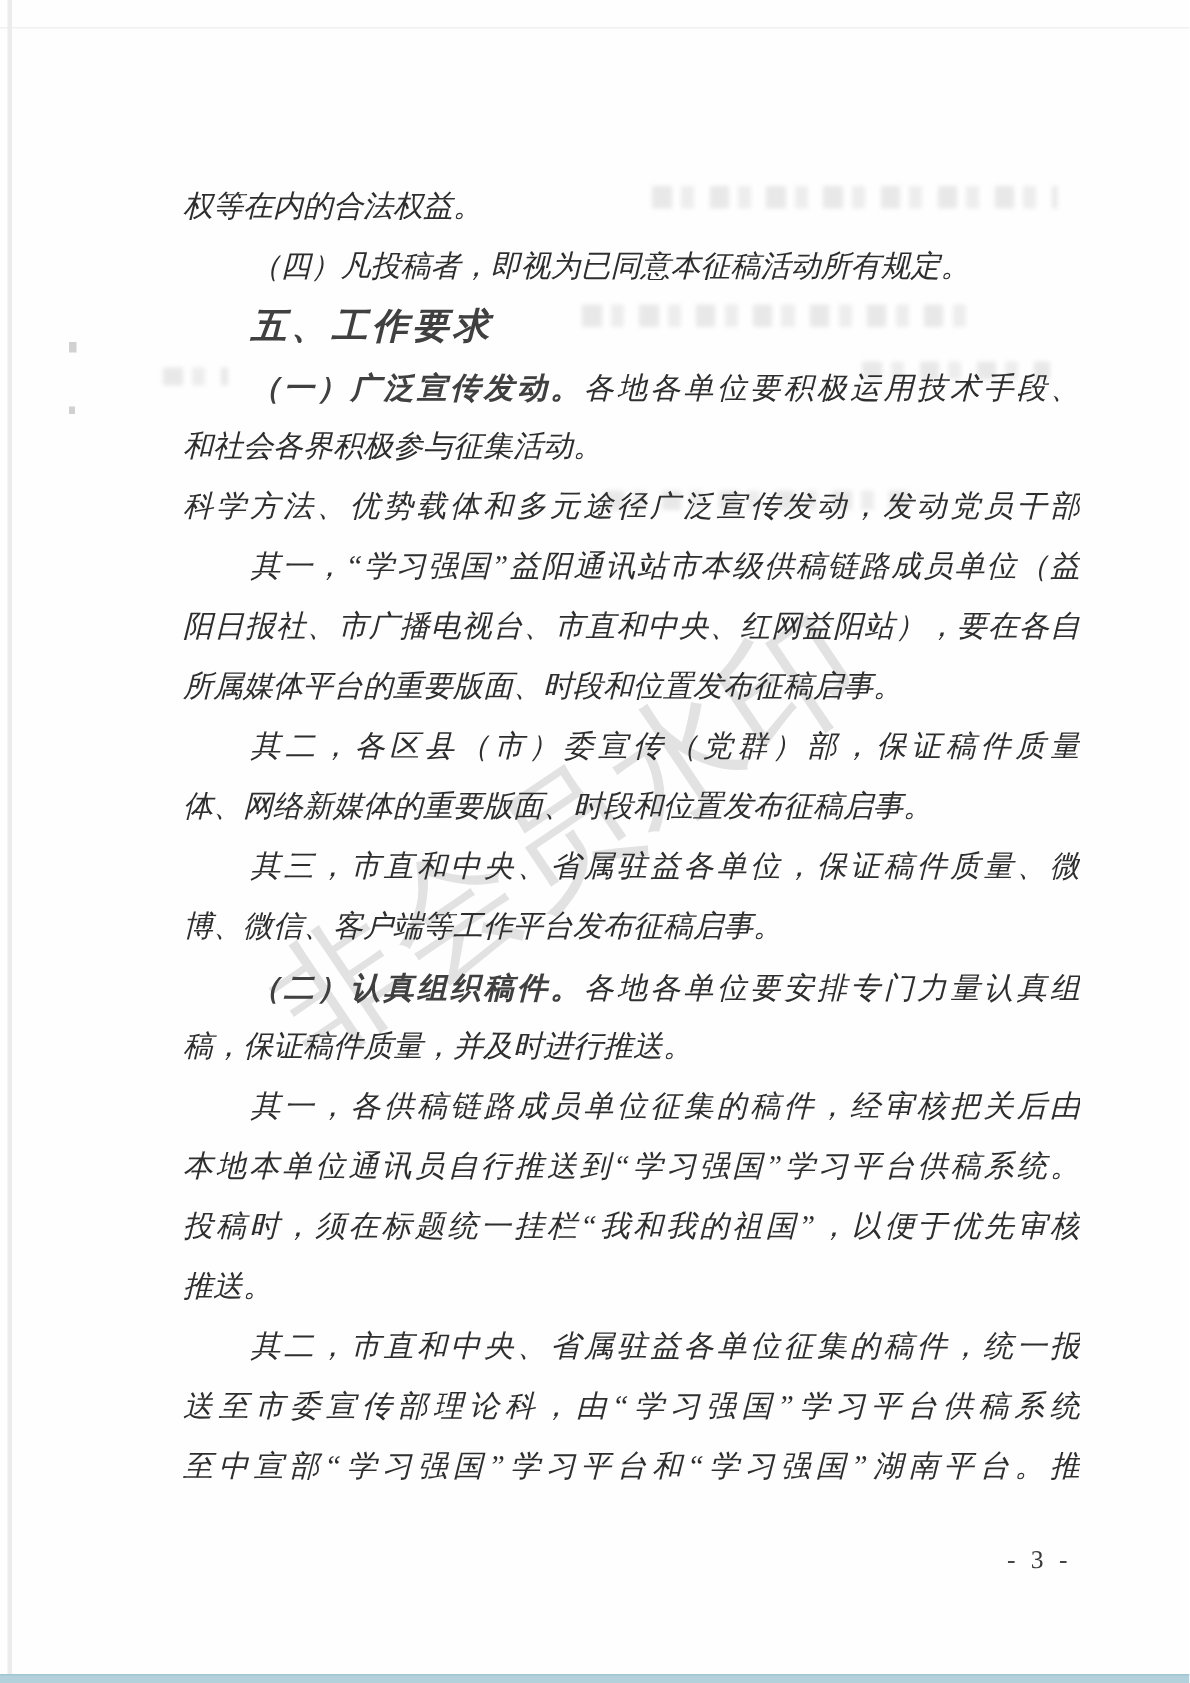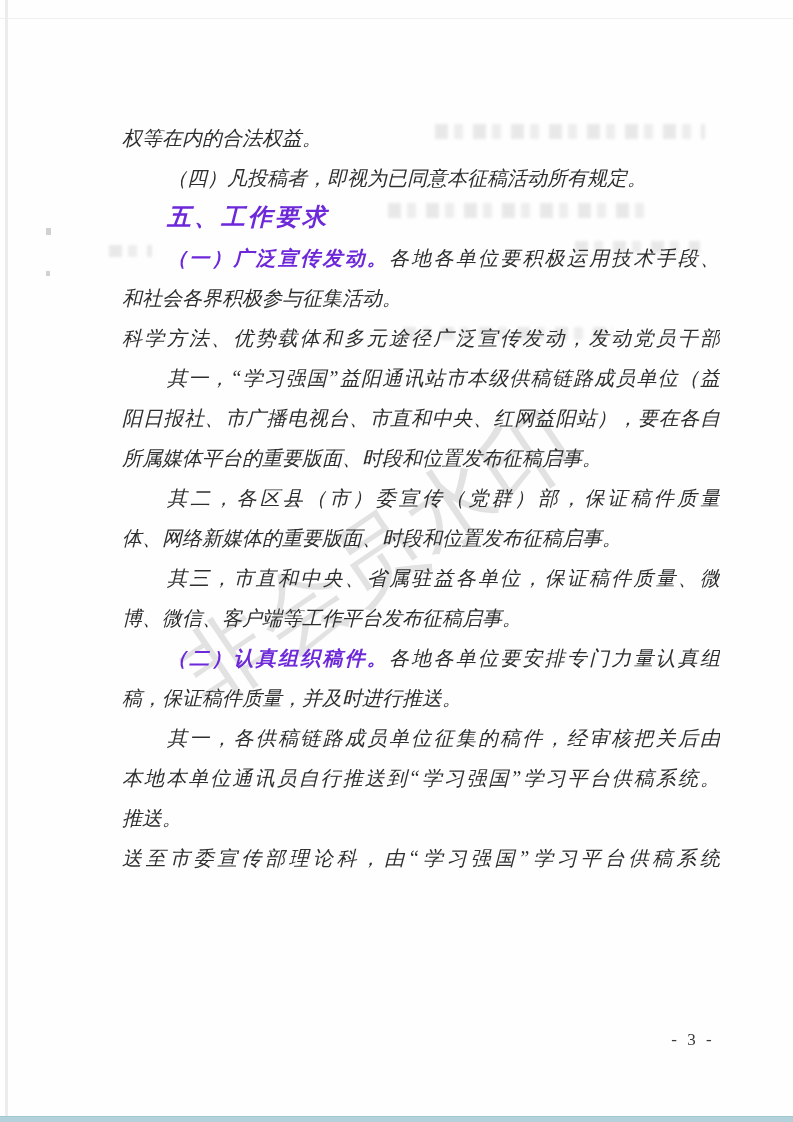--- a/index.html
+++ b/index.html
@@ -56,21 +56,21 @@
     color: #2e2e2e;
     text-align: justify;
     white-space: nowrap;
   }
   .line.fill { text-align-last: justify; white-space: normal; height: 40px; overflow: hidden; }
   .line.indent { text-indent: 45px; }
   .line .seg { font-family: "Liberation Serif", "DejaVu Serif", serif; }
   .line .seg.bold {
     font-family: "DejaVu Sans", "Liberation Sans", sans-serif;
     font-weight: 700;
-    color: #6d28d9;
+    color: #404040;
     margin-top: 11px;
   }
   .line.heading { line-height: 38px; }
   .line.heading .seg.bold { font-size: 24px; letter-spacing: 3px; }
   .page-number {
     position: absolute;
     left: 648px; top: 1030px;
     width: 90px;
     text-align: center;
     font-size: 17px;
@@ -128,19 +128,22 @@
       <div class="line fill"><span class="seg">阳日报社、市广播电视台、市直和中央、红网益阳站），要在各自</span></div>
       <div class="line"><span class="seg">所属媒体平台的重要版面、时段和位置发布征稿启事。</span></div>
       <div class="line fill indent"><span class="seg">其二，各区县（市）委宣传（党群）部，保证稿件质量</span></div>
       <div class="line"><span class="seg">体、网络新媒体的重要版面、时段和位置发布征稿启事。</span></div>
       <div class="line fill indent"><span class="seg">其三，市直和中央、省属驻益各单位，保证稿件质量、微</span></div>
       <div class="line"><span class="seg">博、微信、客户端等工作平台发布征稿启事。</span></div>
       <div class="line fill indent"><span class="seg bold">（二）认真组织稿件。</span><span class="seg">各地各单位要安排专门力量认真组</span></div>
       <div class="line"><span class="seg">稿，保证稿件质量，并及时进行推送。</span></div>
       <div class="line fill indent"><span class="seg">其一，各供稿链路成员单位征集的稿件，经审核把关后由</span></div>
       <div class="line fill"><span class="seg">本地本单位通讯员自行推送到“学习强国”学习平台供稿系统。</span></div>
+      <div class="line fill"><span class="seg">投稿时，须在标题统一挂栏“我和我的祖国”，以便于优先审核</span></div>
       <div class="line"><span class="seg">推送。</span></div>
+      <div class="line fill indent"><span class="seg">其二，市直和中央、省属驻益各单位征集的稿件，统一报</span></div>
       <div class="line fill"><span class="seg">送至市委宣传部理论科，由“学习强国”学习平台供稿系统</span></div>
+      <div class="line fill"><span class="seg">至中宣部“学习强国”学习平台和“学习强国”湖南平台。推</span></div>
     </div>
 
   <div class="page-number">- 3 -</div>
 
 </div>
 
 </body></html>

